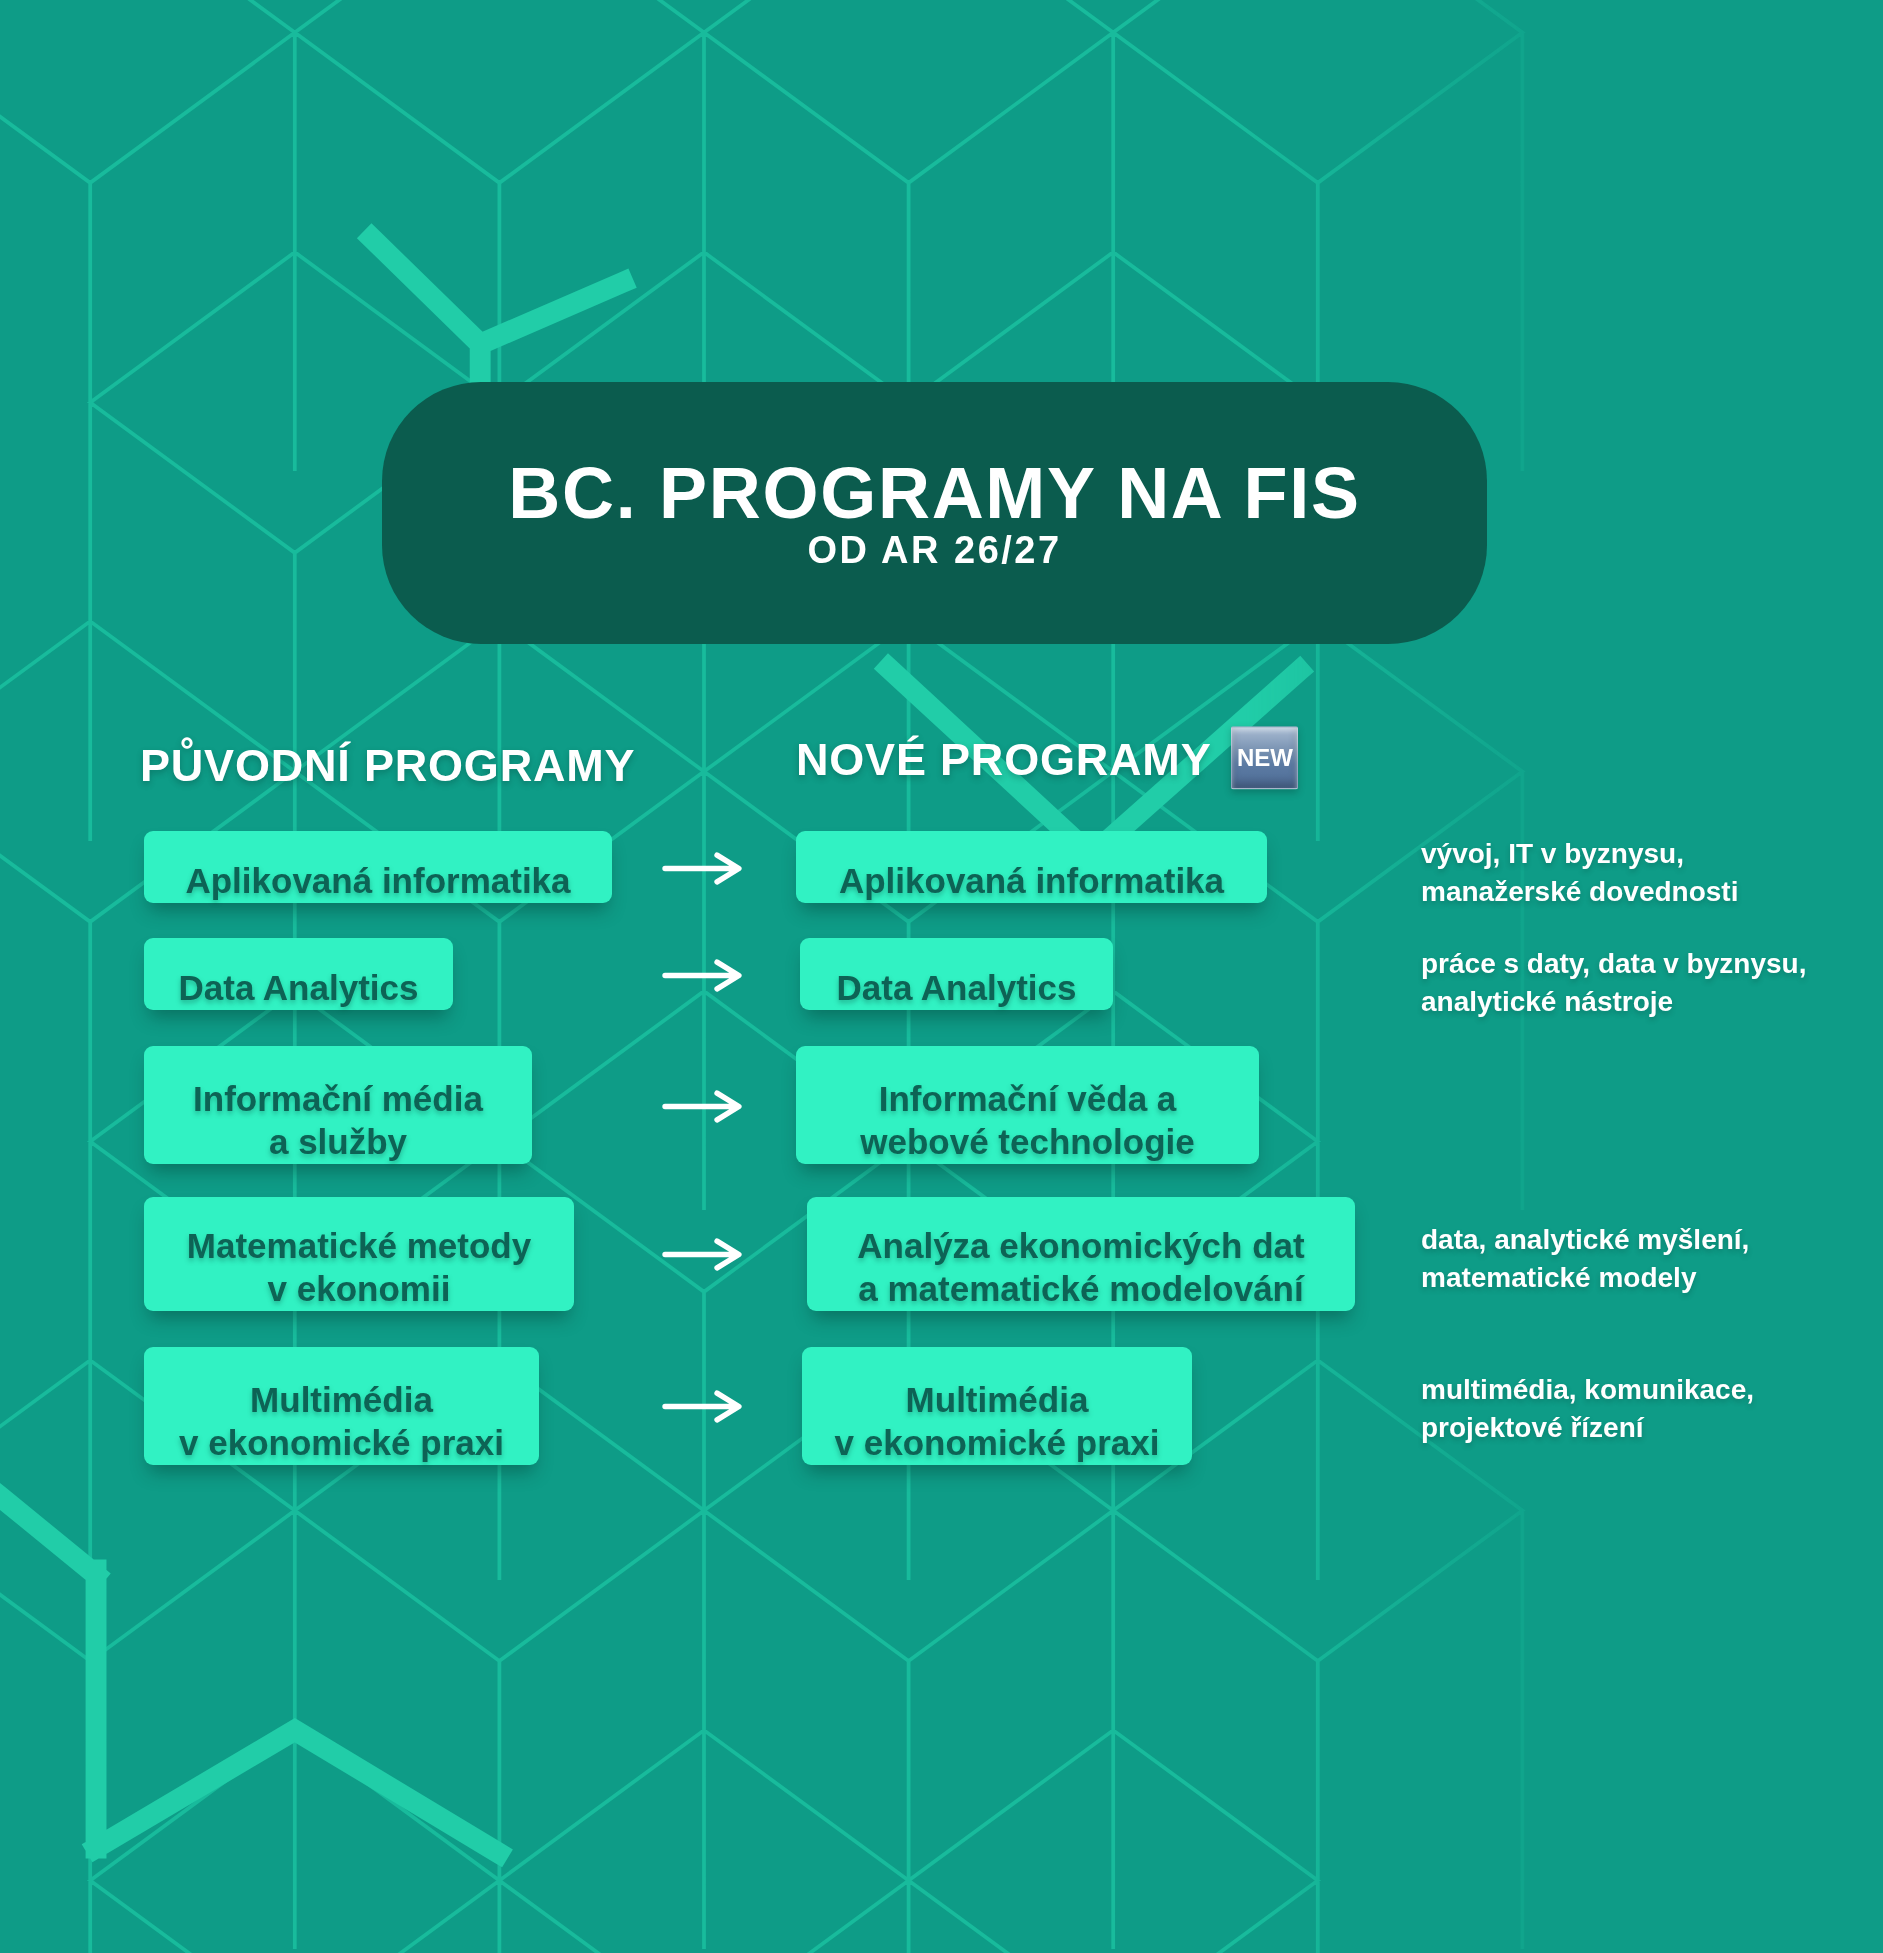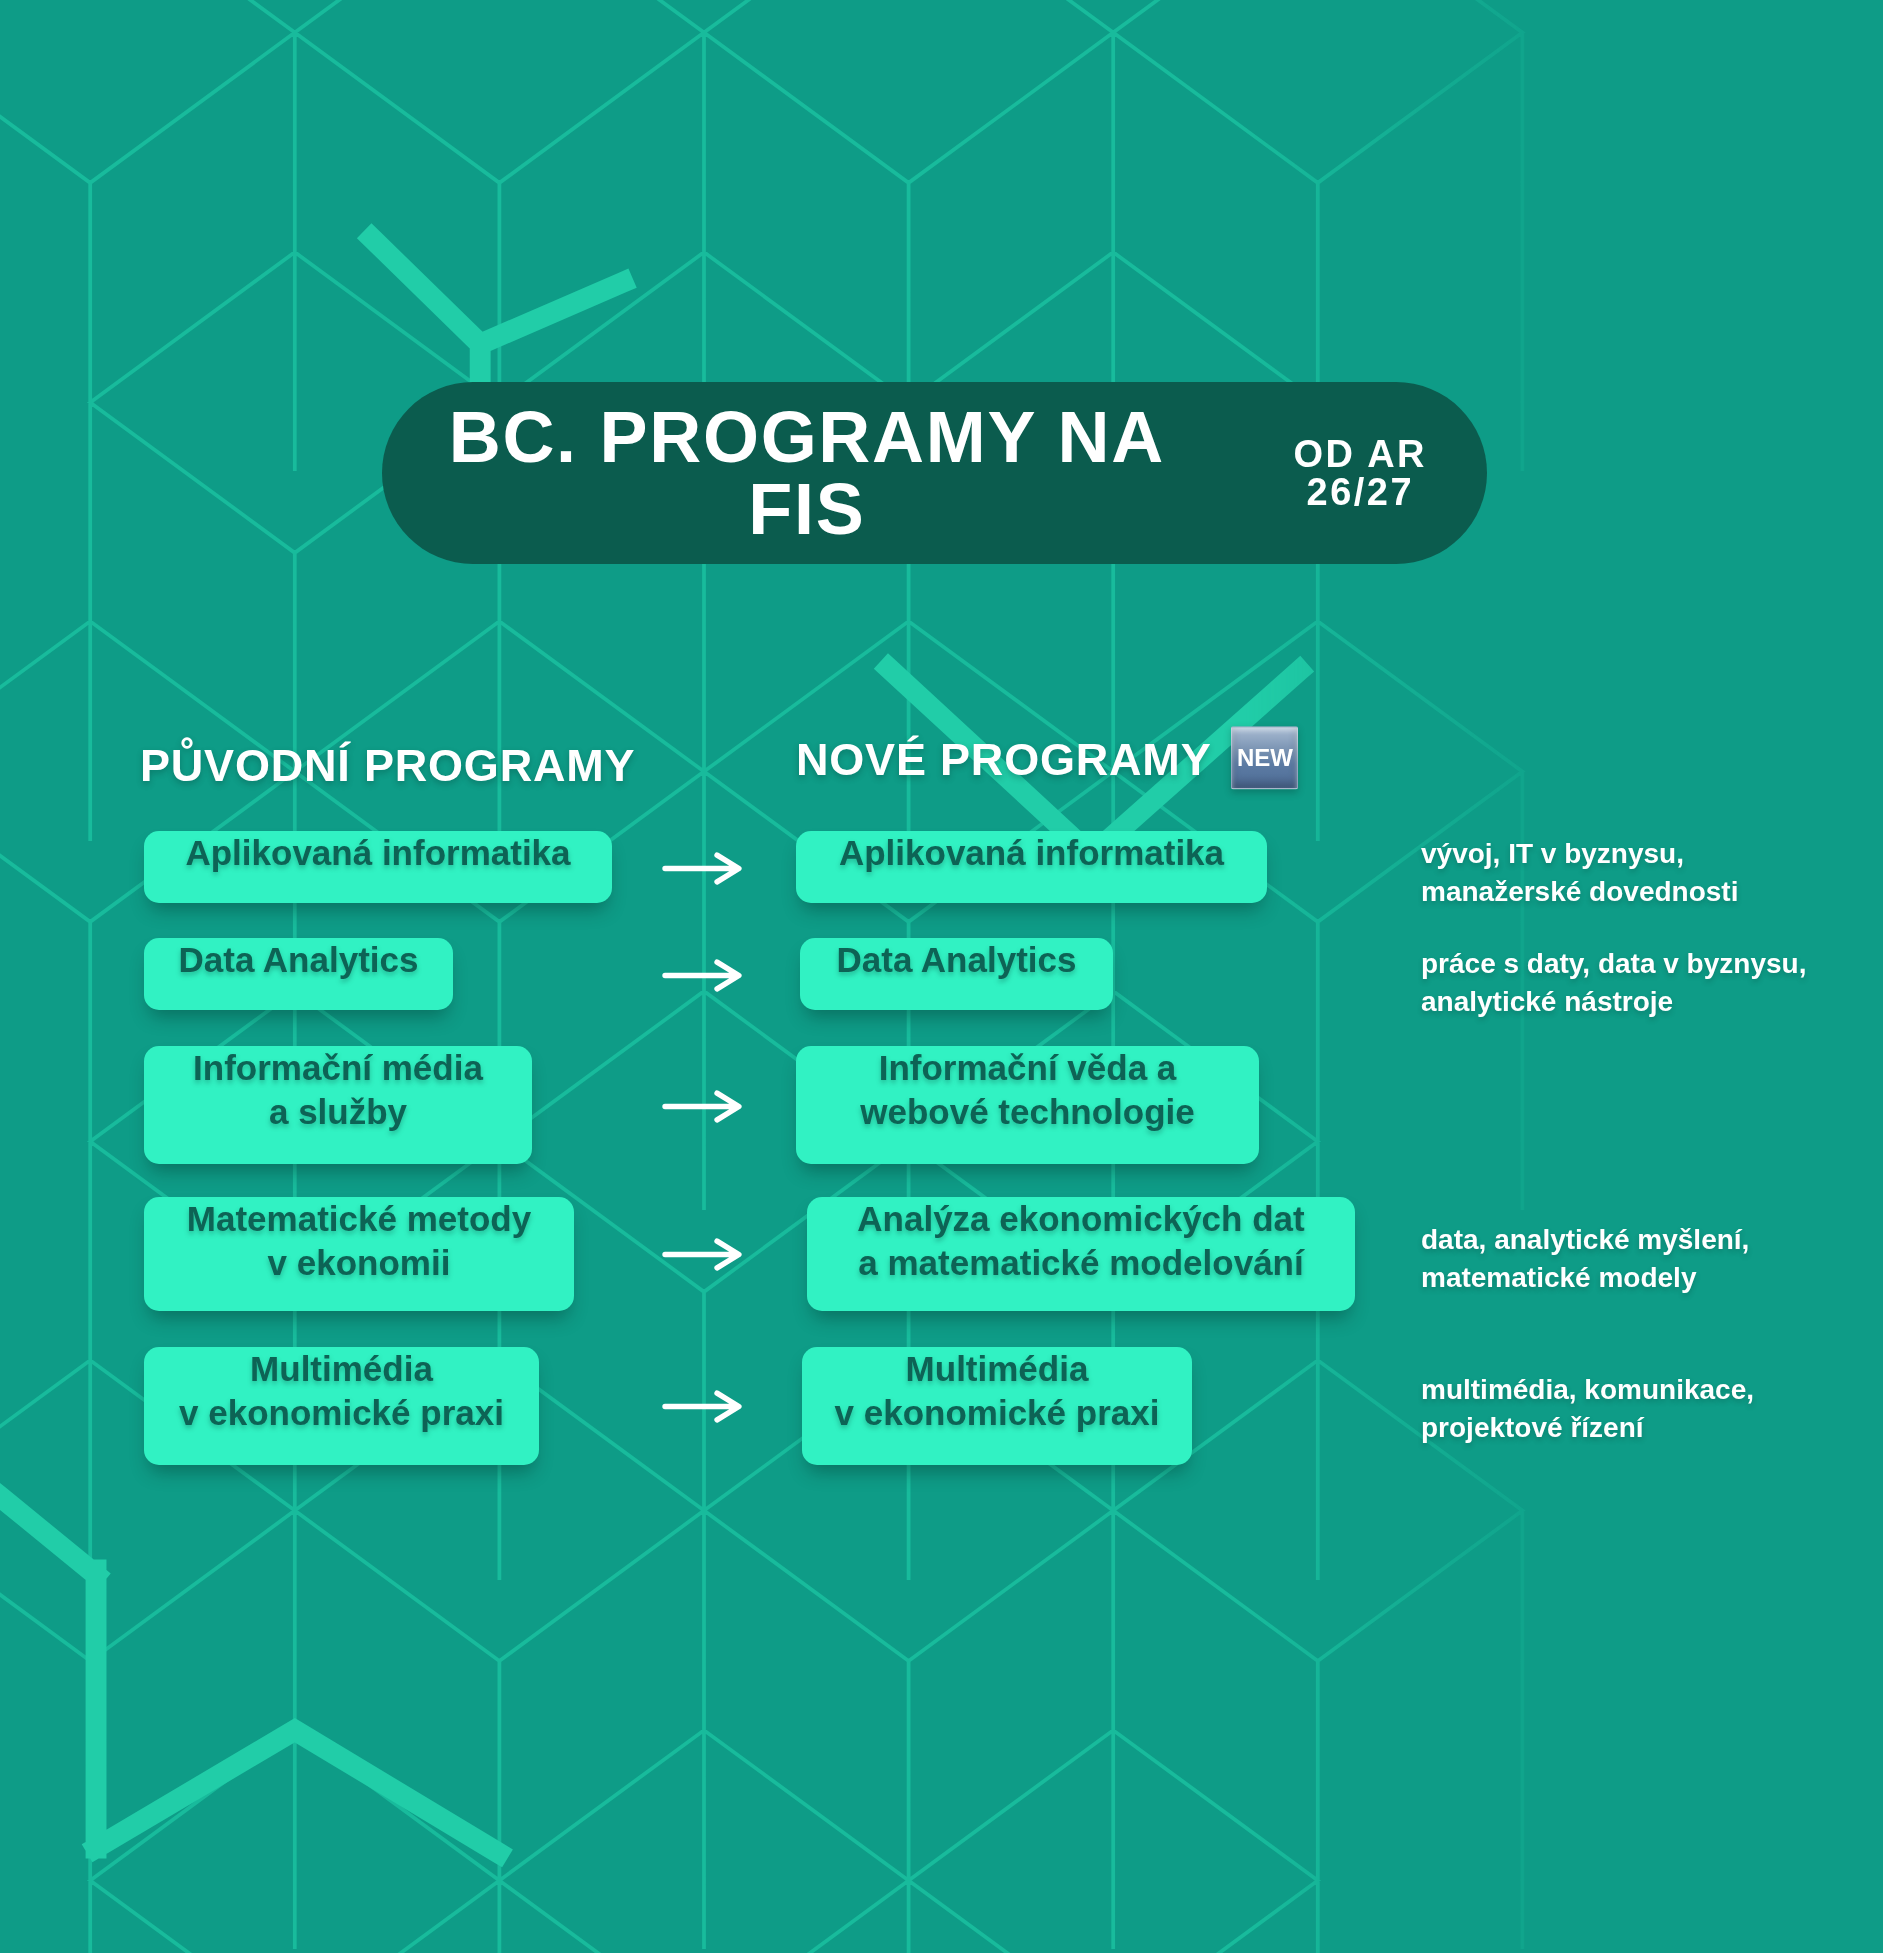--- a/index.html
+++ b/index.html
@@ -23,23 +23,23 @@
   .pattern{
     position:absolute;left:0;top:0;width:1884px;height:1954px;
     -webkit-mask-image:linear-gradient(90deg,#000 0%,#000 66%,transparent 87%);
     mask-image:linear-gradient(90deg,#000 0%,#000 66%,transparent 87%);
   }
   .pattern .thin{stroke:var(--line-thin);stroke-width:4.5;fill:none;}
   .pattern .thick{stroke:var(--line-thick);stroke-width:25;fill:none;stroke-linecap:square;}
 
   
   .pill{
-    position:absolute;left:382px;top:382px;width:1105px;height:182px;
+    position:absolute;left:382px;top:382px;width:1105px;height:262px;
     background:var(--pill);border-radius:99px;
-    display:flex;flex-direction:row;align-items:center;justify-content:center;gap:2px;
+    display:flex;flex-direction:column;align-items:center;justify-content:center;gap:2px;
     color:var(--white);text-align:center;
   }
   .pill .title{font-size:72px;font-weight:700;letter-spacing:1.7px;line-height:1;}
   .pill .subtitle{font-size:38px;font-weight:700;letter-spacing:2.5px;line-height:1;}
 
   
   .colhead{
     color:var(--white);font-size:45px;font-weight:700;letter-spacing:0.8px;
     text-shadow:0 2.5px 6.7px rgba(0,50,42,.30);white-space:nowrap;
   }
@@ -50,22 +50,22 @@
     width:67px;height:63px;border-radius:2px;
     background:linear-gradient(180deg,#a9bcd3 0%,#7690b0 40%,#5c7ba3 60%,#4f6d97 100%);
     border:1.7px solid rgba(255,255,255,.35);
     box-shadow:inset 0 3.3px 5px rgba(255,255,255,.45), inset 0 -5.8px 8.3px rgba(0,0,0,.22), 0 3.3px 7.5px rgba(0,35,30,.25);
     color:var(--white);font-size:24px;font-weight:700;letter-spacing:0px;
     transform:translateY(-1.7px);
   }
 
   
   .box{
-    position:absolute;background:var(--box);border-radius:15px;
-    display:flex;align-items:flex-start;justify-content:center;text-align:center;
+    position:absolute;background:var(--box);border-radius:9px;
+    display:flex;align-items:flex-end;justify-content:center;text-align:center;
     box-shadow:0 11.7px 18.4px -5px rgba(0,45,37,.38);
   }
   .box span{
     color:var(--box-text);font-size:35px;font-weight:700;line-height:1.25;
     white-space:pre-line;text-shadow:0 3.3px 5px rgba(10,77,64,.35);
   }
   .r1l{left:144px;top:831px;width:468px;height:72px;}
   .r1r{left:796px;top:831px;width:471px;height:72px;}
   .r2l{left:144px;top:938px;width:309px;height:72px;}
   .r2r{left:800px;top:938px;width:313px;height:72px;}

